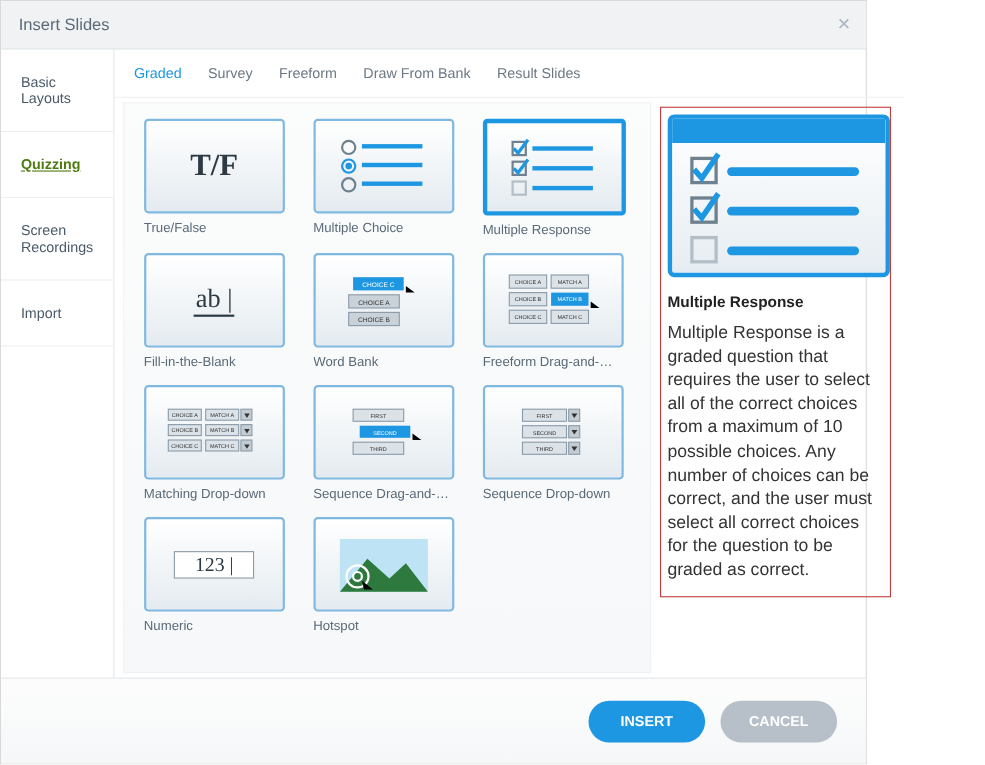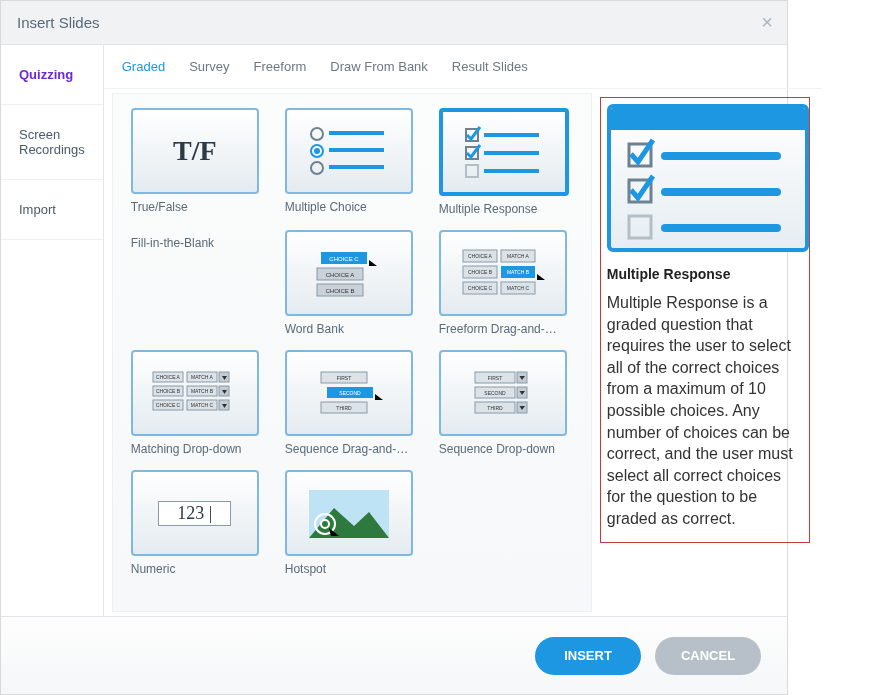--- a/index.html
+++ b/index.html
@@ -3,21 +3,21 @@
 <meta charset="utf-8">
 <style>
   * { box-sizing: border-box; margin: 0; padding: 0; font-family: "Segoe UI", Arial, sans-serif; }
   body { background: #ffffff; width: 895px; height: 695px; overflow: hidden; }
   .dialog { width: 788px; height: 695px; border: 1px solid #d9d9d9; display: flex; flex-direction: column; background: #ffffff; }
   .titlebar { height: 44px; background: #f0f2f4; border-bottom: 1px solid #e2e5e8; display: flex; align-items: center; padding: 0 16px; color: #5a6a78; font-size: 15px; position: relative; }
   .titlebar .close { position: absolute; right: 14px; top: 10px; color: #aab4be; font-size: 20px; cursor: pointer; }
   .body { flex: 1; display: flex; min-height: 0; }
   .sidebar { width: 172px; border-right: 1px solid #e4e7ea; background: #ffffff; }
   .side-item { padding: 22px 18px; font-size: 13px; color: #4a5a69; border-bottom: 1px solid #efefef; cursor: pointer; }
-  .side-item.active { color: #6d28d9; font-weight: 600; background: #ffffff; position: relative; }
+  .side-item.active { color: #4d7c0f; font-weight: 600; background: #ffffff; position: relative; text-decoration: underline; }
   .main { flex: 1; display: flex; flex-direction: column; min-height: 0; }
   .tabs { height: 44px; display: flex; align-items: center; gap: 24px; padding: 0 18px; font-size: 13px; color: #6d7884; border-bottom: 1px solid #f1f1f1; }
   .tab { cursor: pointer; }
   .tab.active { color: #1e97e2; }
   .content-row { flex: 1; display: flex; min-height: 0; }
   .grid-wrap { flex: 1; padding: 14px 12px 10px 18px; background: linear-gradient(#fbfcfc,#f6f8f9); border: 1px solid #eef1f3; margin: 4px 4px 4px 8px; overflow: hidden; }
   .grid { display: grid; grid-template-columns: repeat(3, 140px); gap: 14px 14px; }
   .tile { width: 140px; }
   .thumb { width: 128px; height: 86px; border: 2px solid #7fb8e0; border-radius: 4px; background: linear-gradient(#ffffff,#e4ebf0); display: flex; align-items: center; justify-content: center; position: relative; cursor: pointer; }
   .thumb.selected { border: 4px solid #1e97e2; width: 130px; height: 88px; }
@@ -46,20 +46,21 @@
 <div class="dialog">
 
   <div class="titlebar">
     <span>Insert Slides</span>
     <span class="close">×</span>
   </div>
 
   <div class="body">
 
     <div class="sidebar">
+      <div class="side-item">Basic Layouts</div>
       <div class="side-item active">Quizzing</div>
       <div class="side-item">Screen Recordings</div>
       <div class="side-item">Import</div>
     </div>
 
     <div class="main">
 
       <div class="tabs">
         <span class="tab active">Graded</span>
         <span class="tab">Survey</span>
@@ -101,20 +102,23 @@
                     <rect x="12" y="30" width="12" height="12" fill="none" stroke="#6f818f" stroke-width="2"></rect>
                     <polyline points="13,36 17,40 26,28" fill="none" stroke="#1e97e2" stroke-width="3"></polyline>
                     <rect x="30" y="34" width="55" height="4" fill="#1e97e2"></rect>
                     <rect x="12" y="48" width="12" height="12" fill="none" stroke="#b4bec6" stroke-width="2"></rect>
                     <rect x="30" y="52" width="55" height="4" fill="#1e97e2"></rect>
                   </svg>
                 </div>
                 <div class="tile-label">Multiple Response</div>
               </div>
               <div class="tile">
+                <div class="thumb">
+                  <span class="ab-text">ab&nbsp;|</span>
+                </div>
                 <div class="tile-label">Fill-in-the-Blank</div>
               </div>
               <div class="tile">
                 <div class="thumb">
                   <svg viewBox="0 0 100 70">
                     <rect x="22" y="14" width="46" height="12" fill="#1e97e2"></rect>
                     <text x="45" y="23" font-size="6" fill="#fff" text-anchor="middle">CHOICE C</text>
                     <rect x="18" y="30" width="46" height="12" fill="#c9d2d9" stroke="#8a9aa8"></rect>
                     <text x="41" y="39" font-size="6" fill="#333" text-anchor="middle">CHOICE A</text>
                     <rect x="18" y="46" width="46" height="12" fill="#c9d2d9" stroke="#8a9aa8"></rect>

